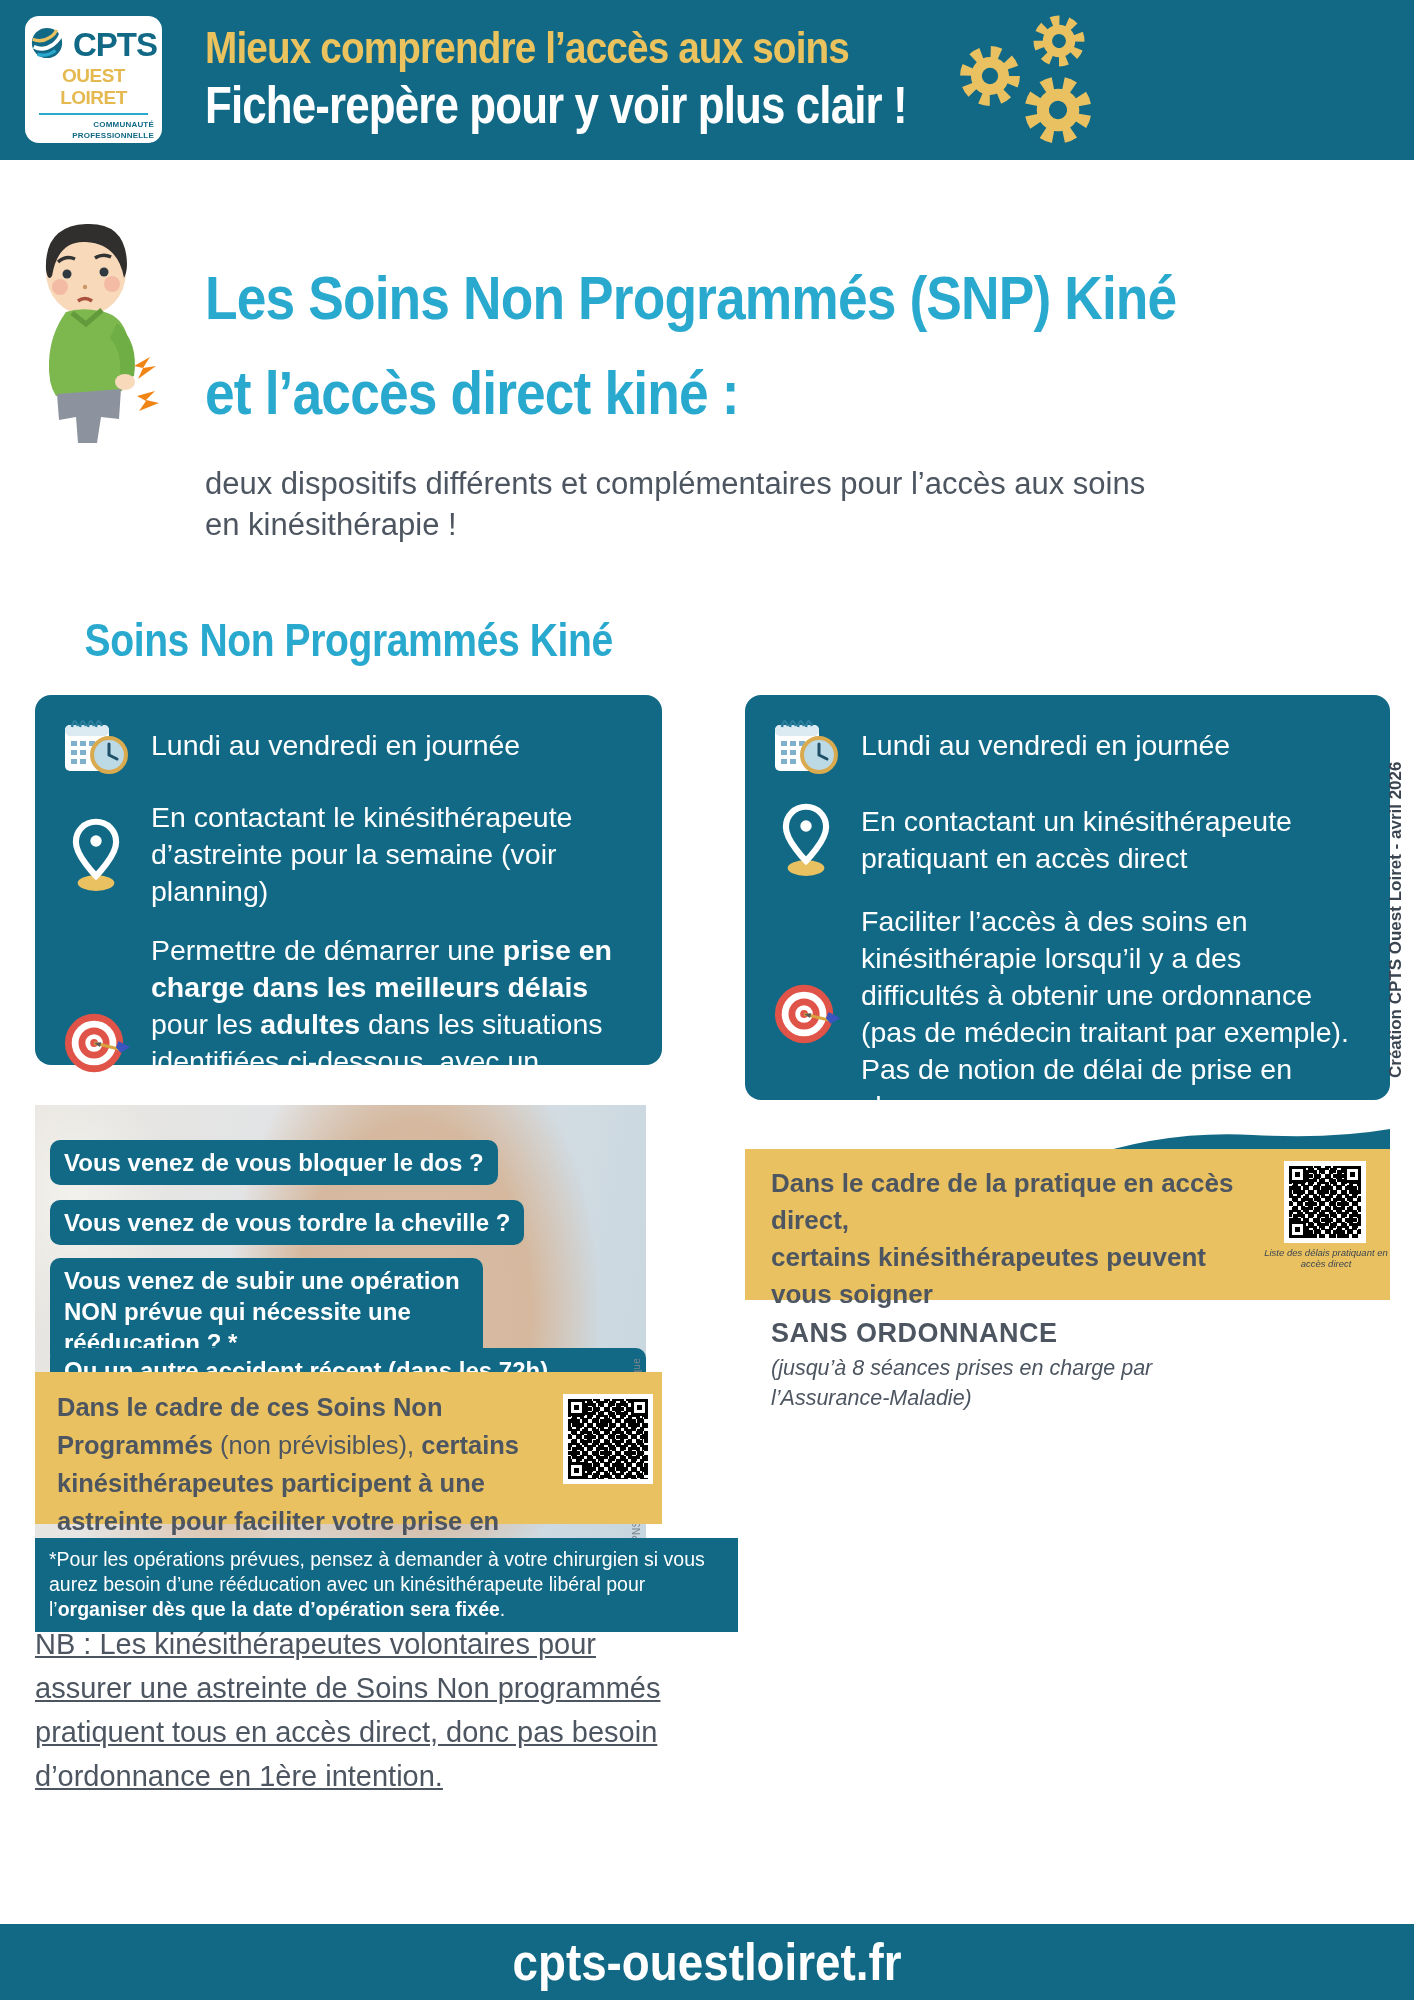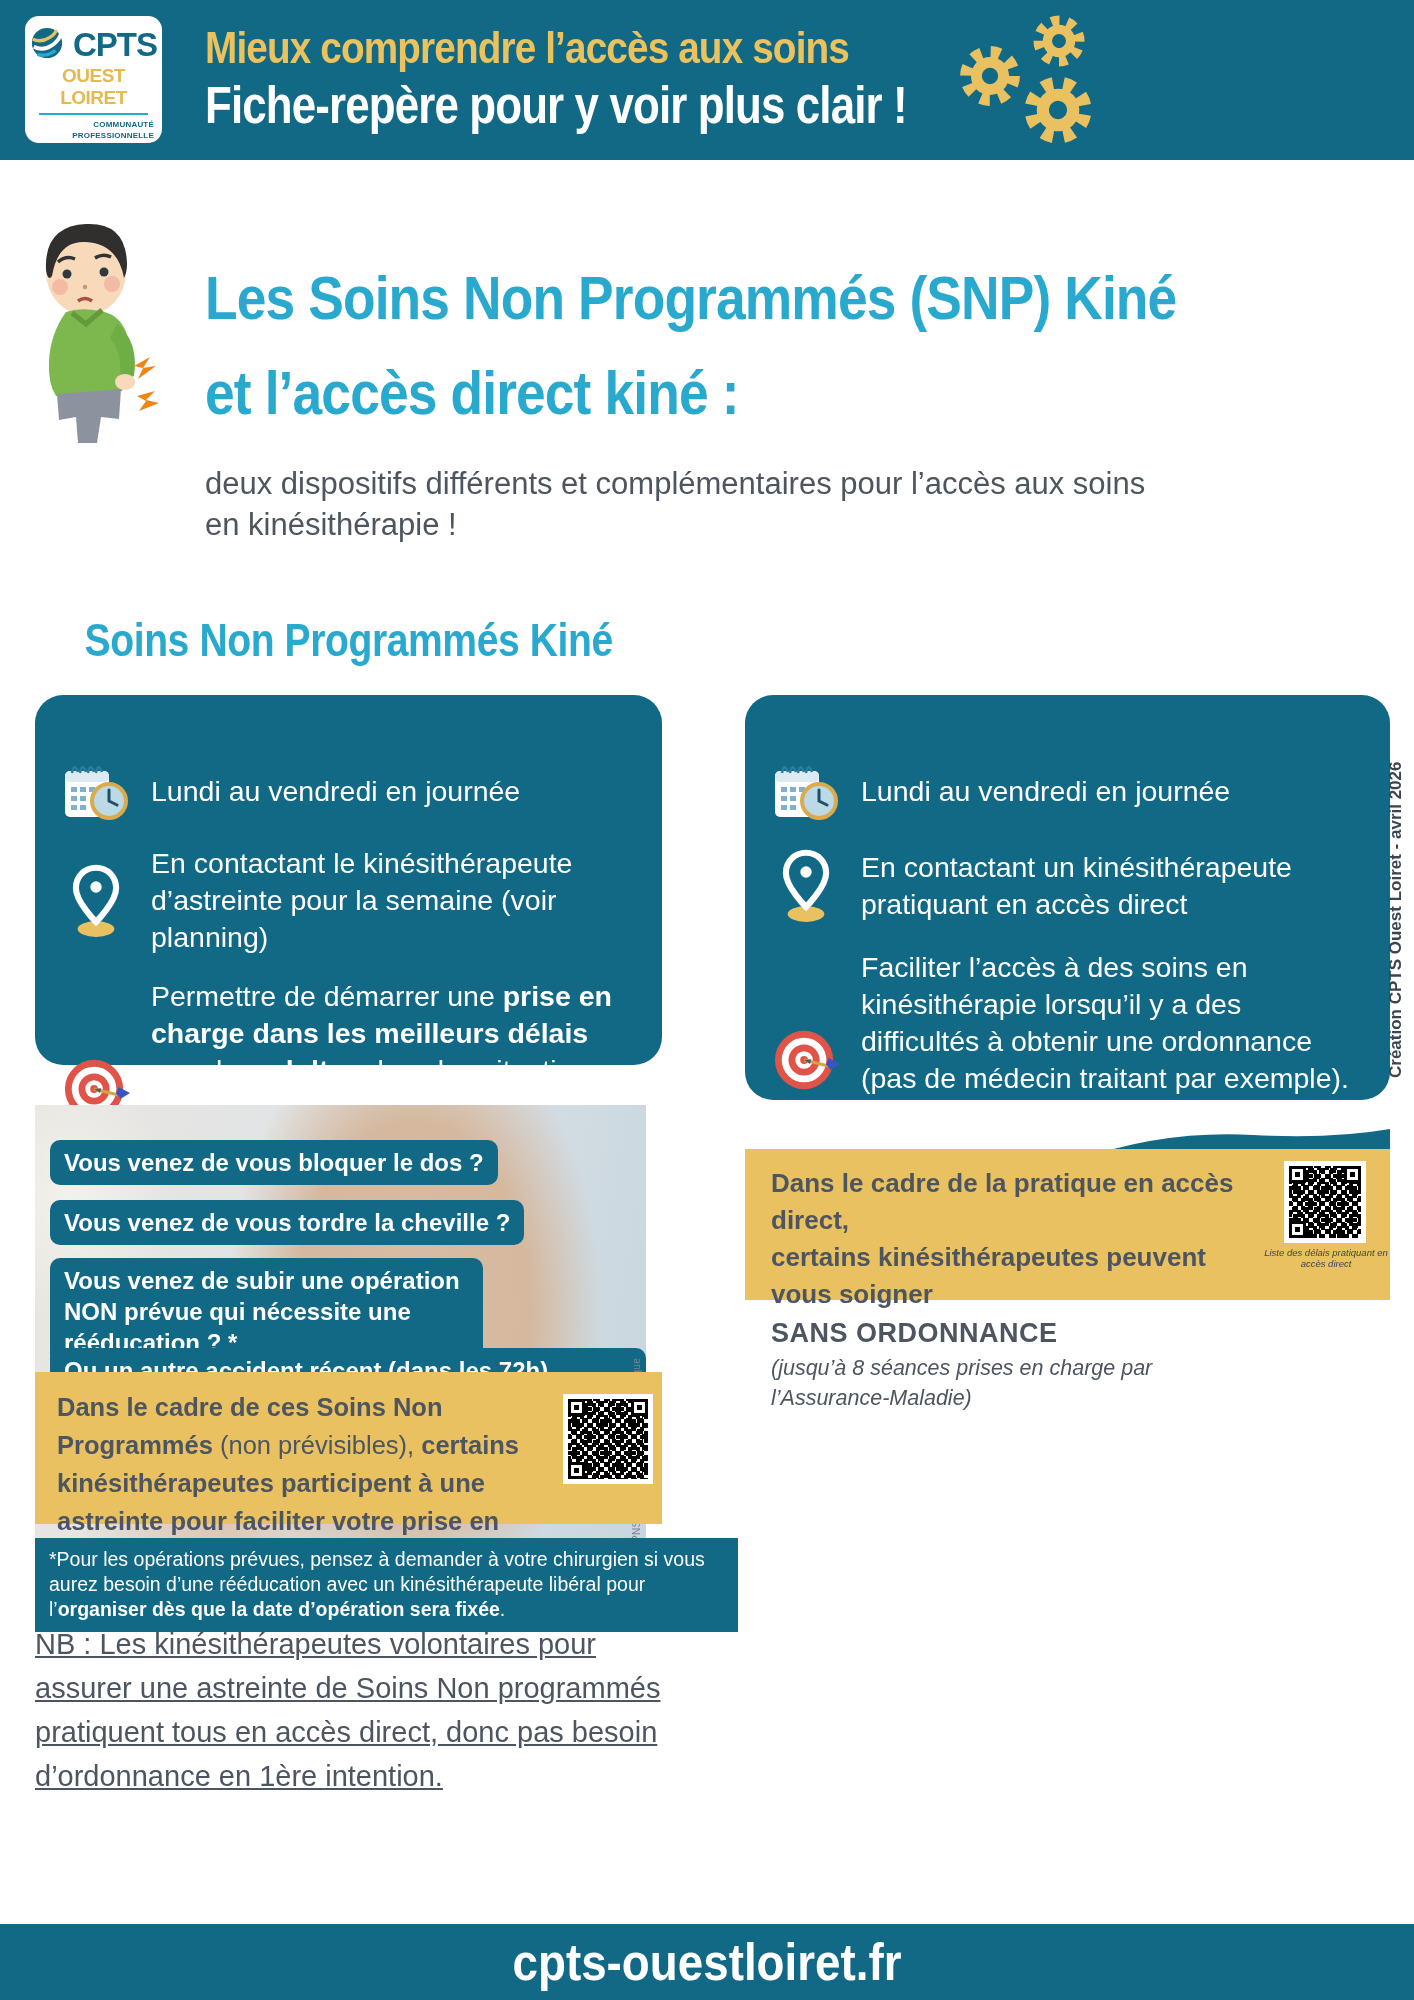--- a/index.html
+++ b/index.html
@@ -26,22 +26,22 @@
   .intro-title{position:absolute;left:205px;top:250px;color:#2AA9CF;font-size:62px;font-weight:700;line-height:95px;}
   .intro-sub{position:absolute;left:205px;top:463px;font-size:31px;color:#4C5560;line-height:41px;font-weight:400;}
 
   
   .col-head{position:absolute;top:613px;font-size:46px;font-weight:700;color:#2AA9CF;text-align:center;}
   .col-head .cond-c{display:inline-block;transform:scaleX(.85);transform-origin:50% 0;white-space:nowrap;letter-spacing:-.5px;}
   .col-head.left{left:35px;width:627px;}
   .col-head.right{left:745px;width:645px;}
 
   
-  .feature-box{position:absolute;background:#116986;border-radius:28px;box-sizing:border-box;
-               padding:64px 28px 0 26px;color:#fff;}
+  .feature-box{position:absolute;background:#116986;border-radius:16px;box-sizing:border-box;
+               padding:18px 28px 0 26px;color:#fff;}
   .feature-box.left{left:35px;top:695px;width:627px;height:370px;}
   .feature-box.right{left:745px;top:695px;width:645px;height:405px;}
   .box-row{display:flex;align-items:center;gap:20px;margin-bottom:22px;}
   .box-ico{flex:0 0 70px;display:flex;justify-content:center;}
   .box-txt{font-size:28.5px;line-height:37px;font-weight:400;}
   .seg-b{font-weight:700;}
 
   
   .photo{position:absolute;left:35px;top:1105px;width:611px;height:460px;overflow:hidden;
          background:

